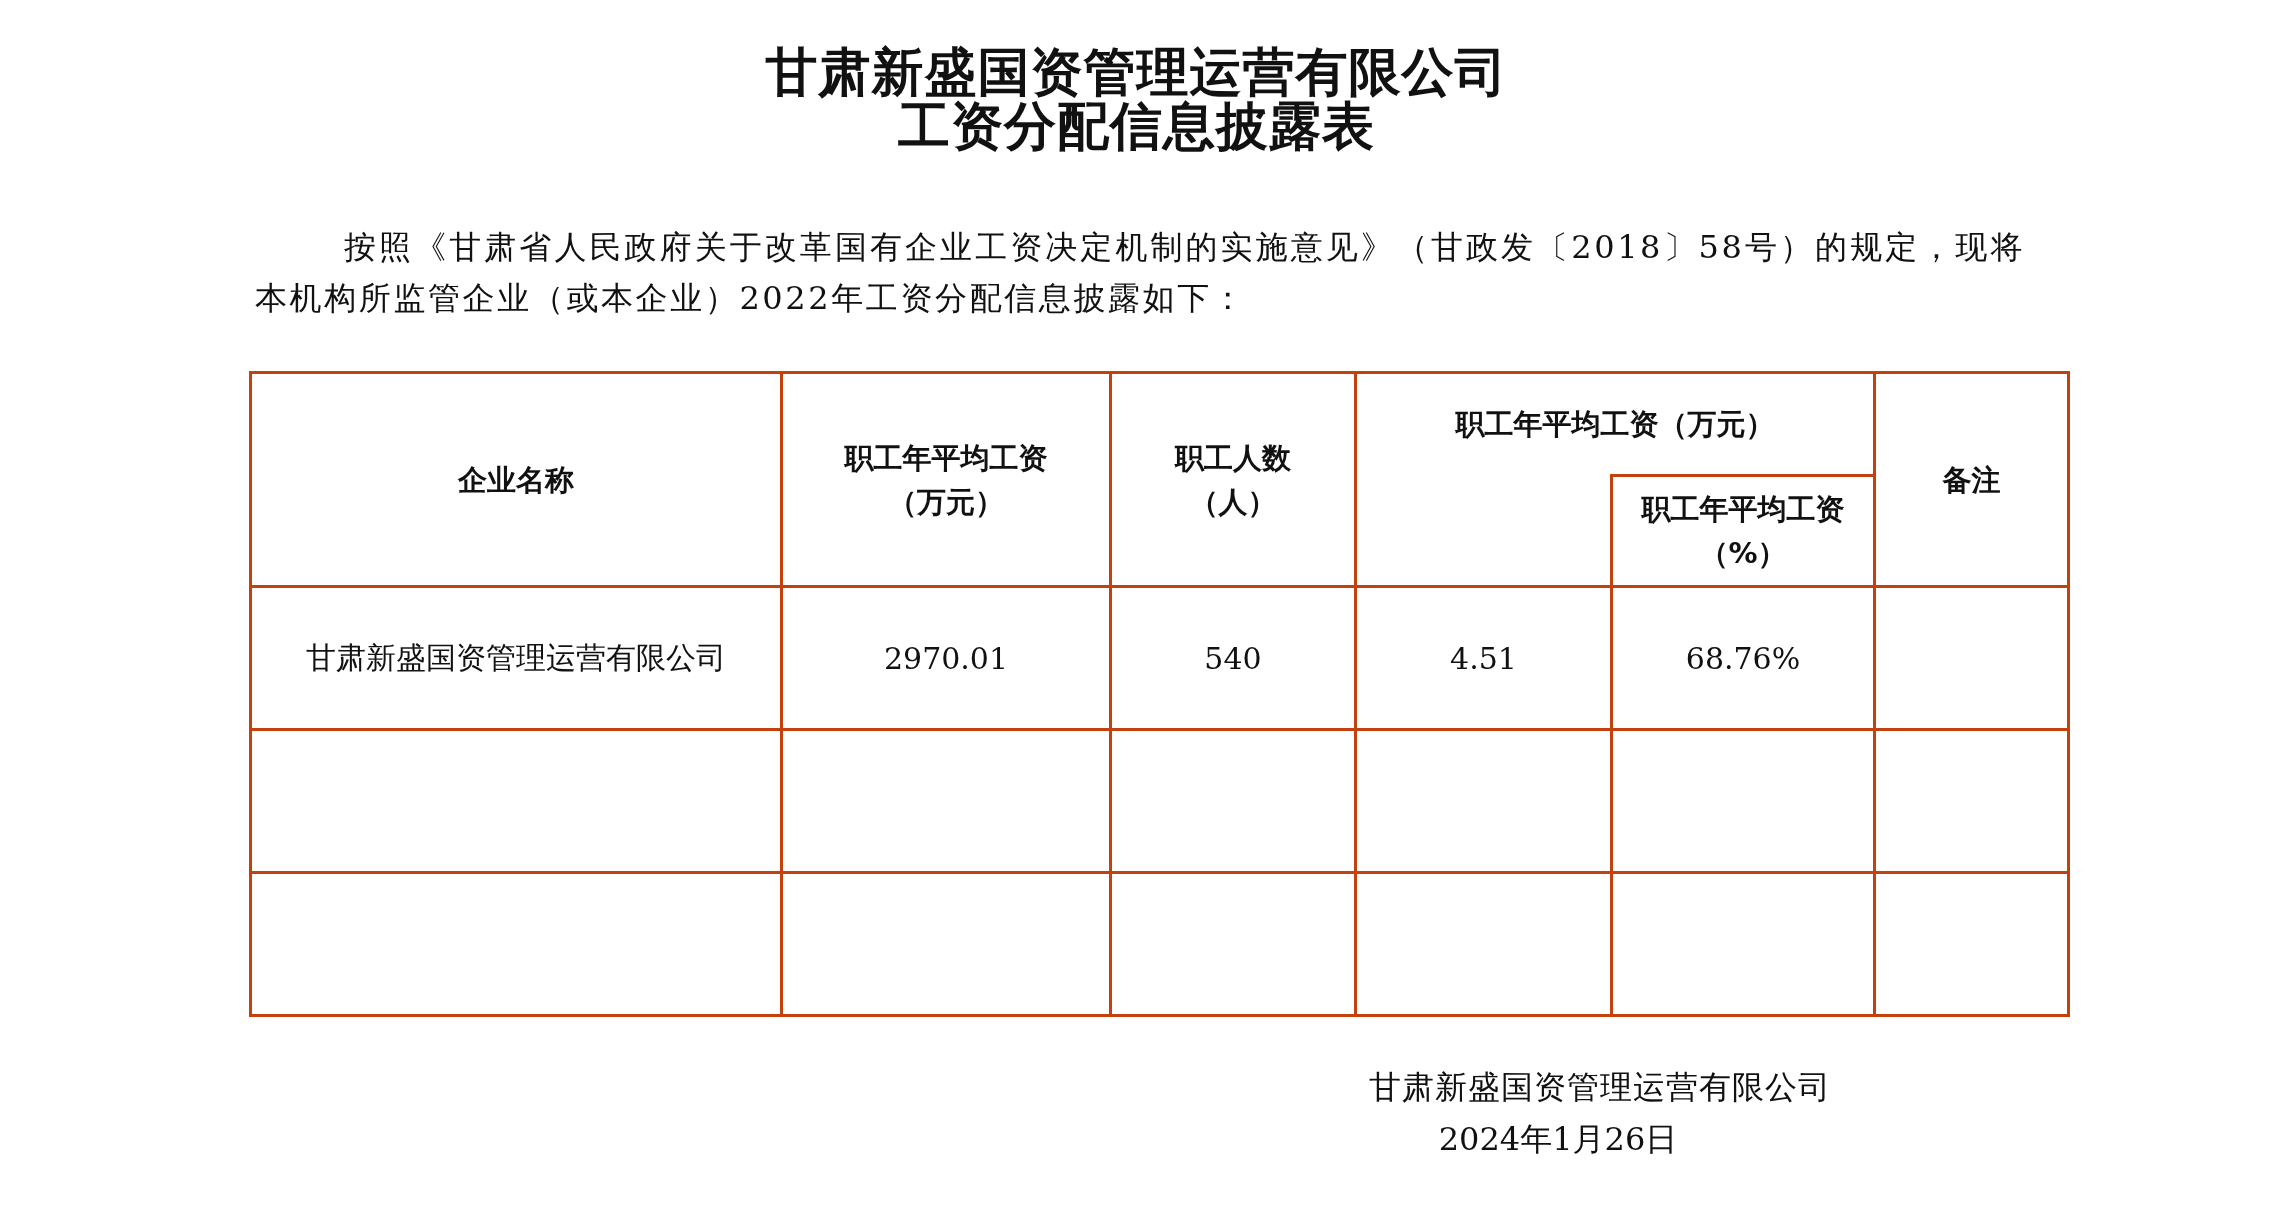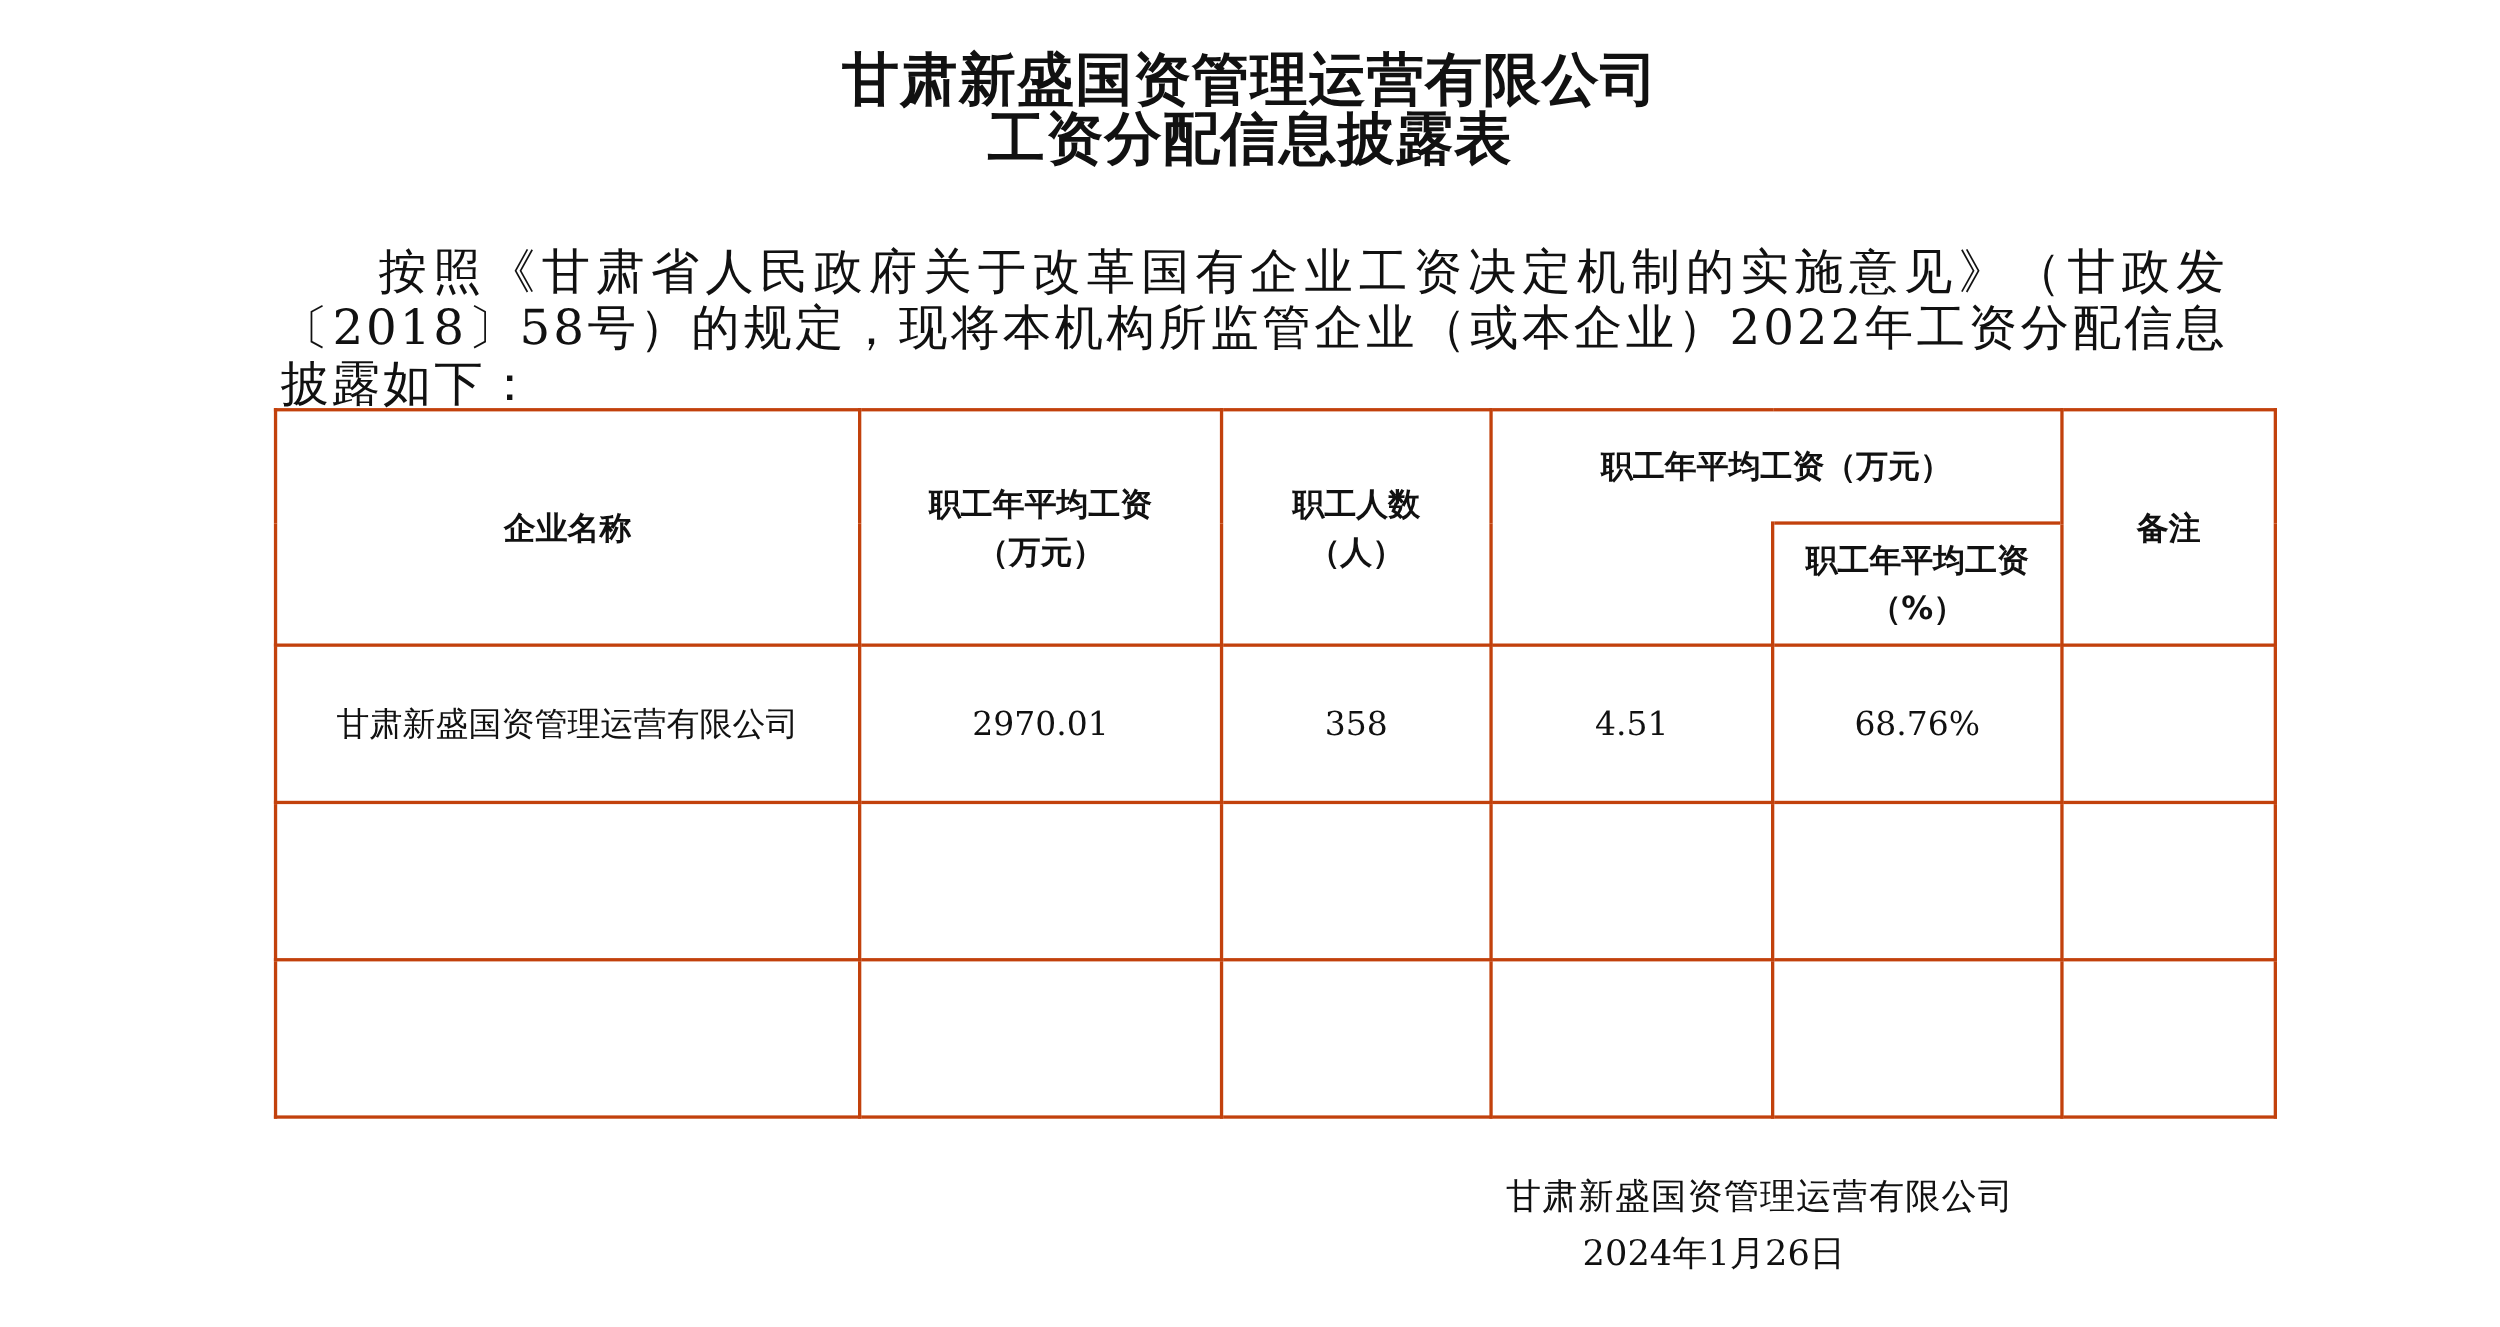--- a/index.html
+++ b/index.html
@@ -1,20 +1,20 @@
 <!DOCTYPE html>
 <html><head>
 <meta charset="utf-8">
 <style>
   html, body { margin:0; padding:0; background:#ffffff; }
   body { width:2273px; height:1206px; position:relative; overflow:hidden; color:#111; font-family:"DejaVu Serif","Liberation Serif",serif; }
   .title { position:absolute; left:0; width:2273px; text-align:center; font-family:"DejaVu Sans","Liberation Sans",sans-serif; font-weight:bold; font-size:52px; letter-spacing:1px; }
   .t1 { top:38px; }
   .t2 { top:92px; }
-  .para { position:absolute; left:255px; width:1770px; top:222px; font-size:44px; line-height:51px; text-indent:89px; letter-spacing:2.6px; text-align:justify; }
+  .para { position:absolute; left:255px; width:1770px; top:222px; font-size:32px; line-height:51px; text-indent:89px; letter-spacing:2.6px; text-align:justify; }
   table.wage { position:absolute; left:249px; top:371px; border-collapse:collapse; table-layout:fixed; width:1818px; }
   table.wage td, table.wage th { border:3px solid #c2410c; text-align:center; vertical-align:middle; padding:0; }
   table.wage th { font-family:"DejaVu Sans","Liberation Sans",sans-serif; font-weight:bold; font-size:29px; line-height:44px; }
   table.wage td { font-size:30px; height:140px; }
   .hrow1 th { height:100px; }
   .hrow2 th { height:108px; }
   .h-avg-span { border-bottom:none !important; }
   .sig { position:absolute; left:1300px; width:600px; text-align:center; font-size:32px; }
   .sig1 { top:1066px; letter-spacing:1px; }
   .sig2 { top:1118px; left:1368px; width:380px; }
@@ -53,21 +53,21 @@
   <tr class="hrow2">
     <th style="border-top:none"></th>
     <th>
       <div>职工年平均工资</div>
       <div>（%）</div>
     </th>
   </tr>
   <tr>
     <td>甘肃新盛国资管理运营有限公司</td>
     <td>2970.01</td>
-    <td>358</td>
+    <td>540</td>
     <td>4.51</td>
     <td>68.76%</td>
     <td></td>
   </tr>
   <tr>
     <td></td>
     <td></td>
     <td></td>
     <td></td>
     <td></td>

